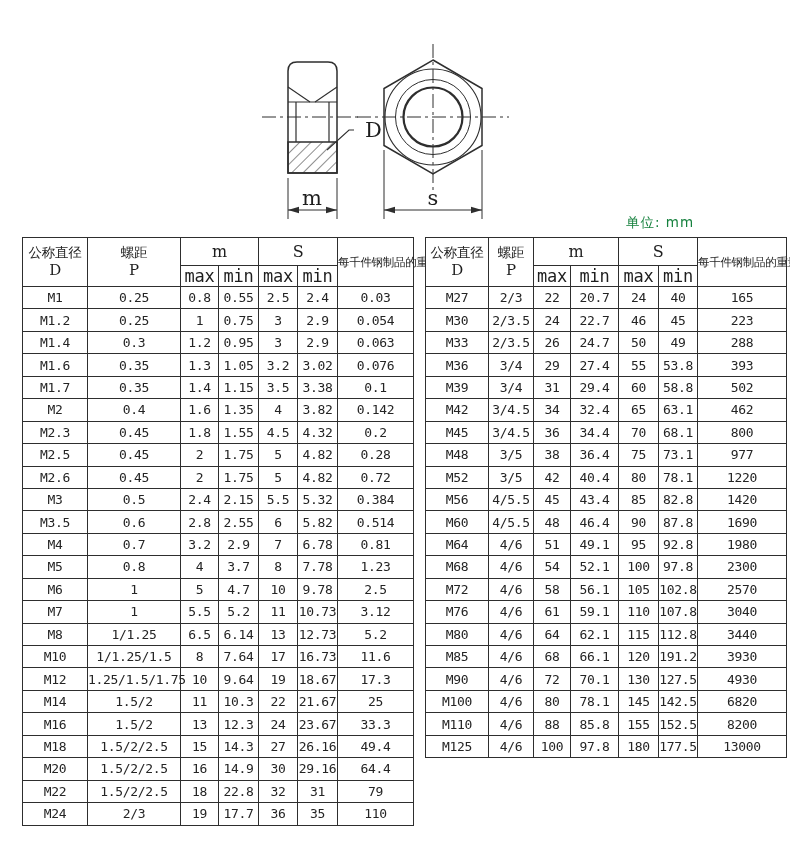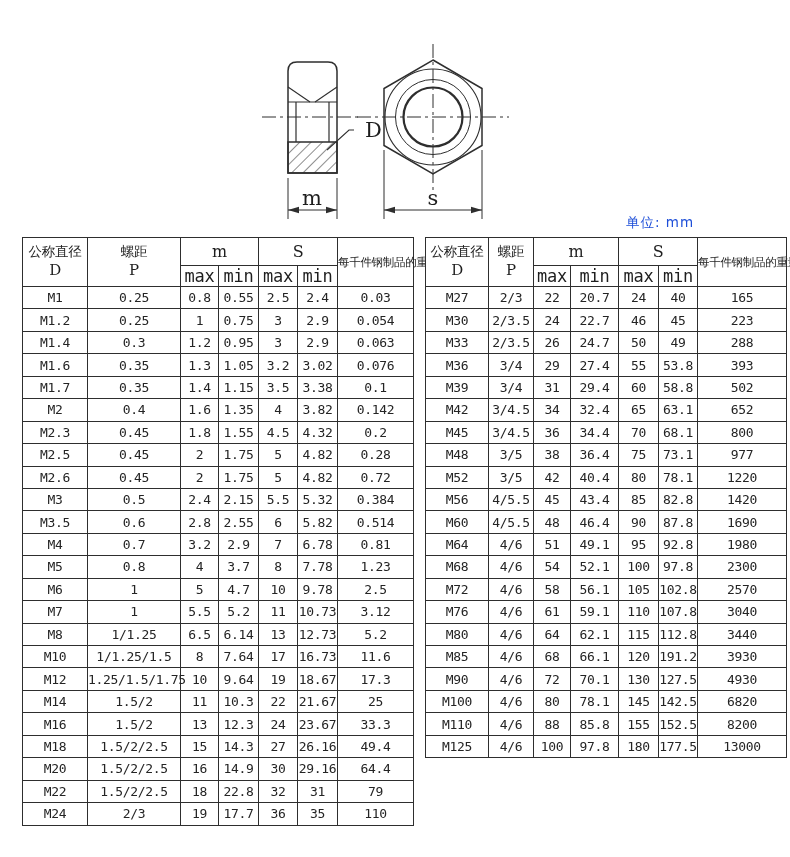--- a/index.html
+++ b/index.html
@@ -5,33 +5,33 @@
   html,body{margin:0;padding:0;}
   body{
     width:790px;height:857px;background:#ffffff;position:relative;
     font-family:"DejaVu Sans Mono","Liberation Mono",monospace;
     color:#1e1e1e;overflow:hidden;
   }
   .page{position:absolute;inset:0;background:#ffffff;}
   .diagram-svg{position:absolute;left:0;top:0;}
   .unit-label{
     position:absolute;left:626px;top:214px;font-size:13.5px;
-    font-family:"DejaVu Sans","Liberation Sans",sans-serif;color:#1d4ed8;
+    font-family:"DejaVu Sans","Liberation Sans",sans-serif;color:#15803d;
     letter-spacing:1px;white-space:nowrap;
   }
   table.spec-table{
     position:absolute;border-collapse:collapse;table-layout:fixed;
     background:#fff;letter-spacing:-0.3px;
   }
   table.spec-table th, table.spec-table td{
     border:1px solid #2e2e2e;text-align:center;vertical-align:middle;
     padding:0;font-weight:normal;white-space:nowrap;overflow:visible;
   }
   table.spec-table td{font-size:13px;height:21.45px;line-height:1;color:#242424;}
-  .hdr-cjk{font-family:Liberation Mono, monospace;font-size:13.5px;line-height:1.25;}
+  .hdr-cjk{font-family:Liberation Serif, serif;font-size:13.5px;line-height:1.25;}
   .hdr-sym{font-family:"DejaVu Serif","Liberation Serif",serif;font-size:15px;line-height:1.15;}
   .hdr-dim{font-family:"DejaVu Serif","Liberation Serif",serif;font-size:16px;height:27px;}
   .hdr-mm{font-size:17px;height:19px;}
   .hdr-weight{
     font-family:"DejaVu Sans","Liberation Sans",sans-serif;font-size:11.5px;
     line-height:1.3;white-space:normal;padding:0 2px;
   }
   #left-table{left:22px;top:237px;width:391px;}
   #right-table{left:425px;top:237px;width:361px;}
 </style>
@@ -425,21 +425,21 @@
           <td>58.8</td>
           <td>502</td>
         </tr>
         <tr>
           <td>M42</td>
           <td>3/4.5</td>
           <td>34</td>
           <td>32.4</td>
           <td>65</td>
           <td>63.1</td>
-          <td>652</td>
+          <td>462</td>
         </tr>
         <tr>
           <td>M45</td>
           <td>3/4.5</td>
           <td>36</td>
           <td>34.4</td>
           <td>70</td>
           <td>68.1</td>
           <td>800</td>
         </tr>

